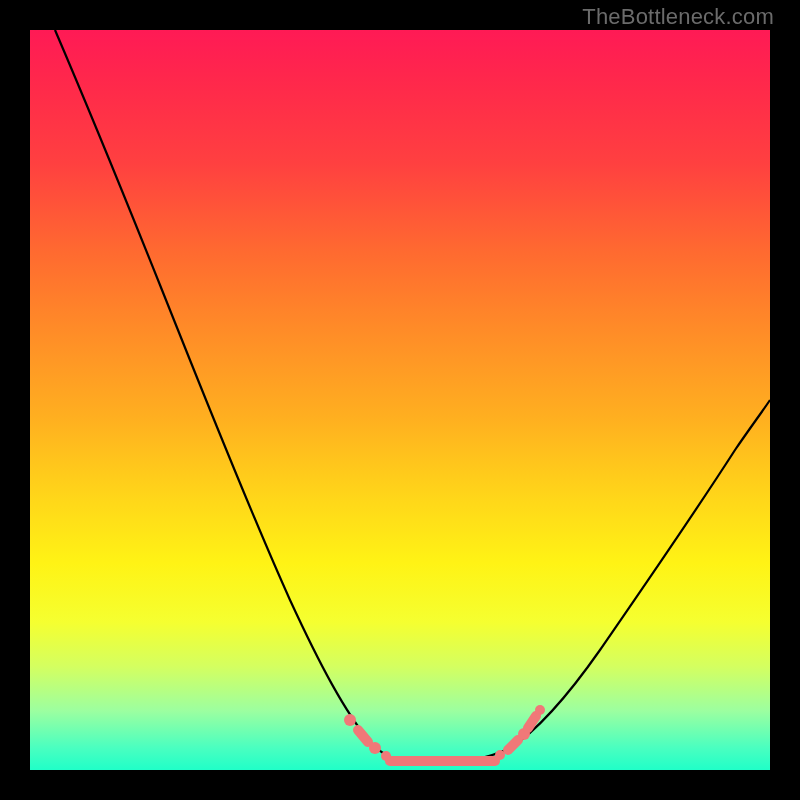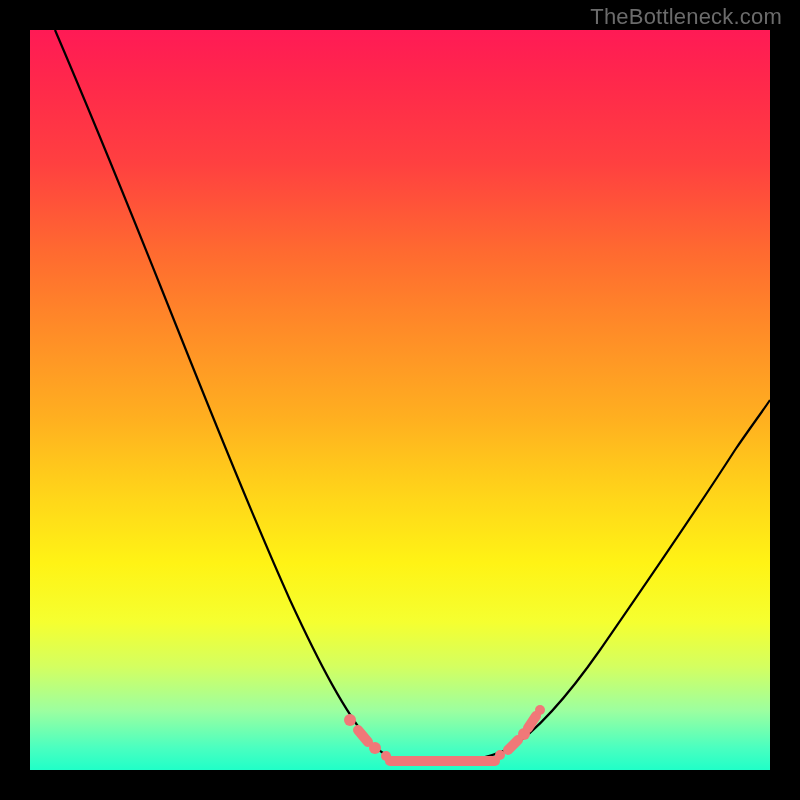--- a/index.html
+++ b/index.html
@@ -36,21 +36,21 @@
       #f5ff30 80%,
       #d4ff60 86%,
       #9cffa0 92%,
       #4affc0 97%,
       #20ffc8 100%
     );
   }
   .watermark {
     position: absolute;
     top: 4px;
-    right: 18px;
+    right: 26px;
     color: #6b6b6b;
     font-size: 22px;
     font-weight: 500;
     letter-spacing: 0.2px;
     user-select: none;
   }
   svg.curve {
     position: absolute;
     left: 0;
     top: 0;

